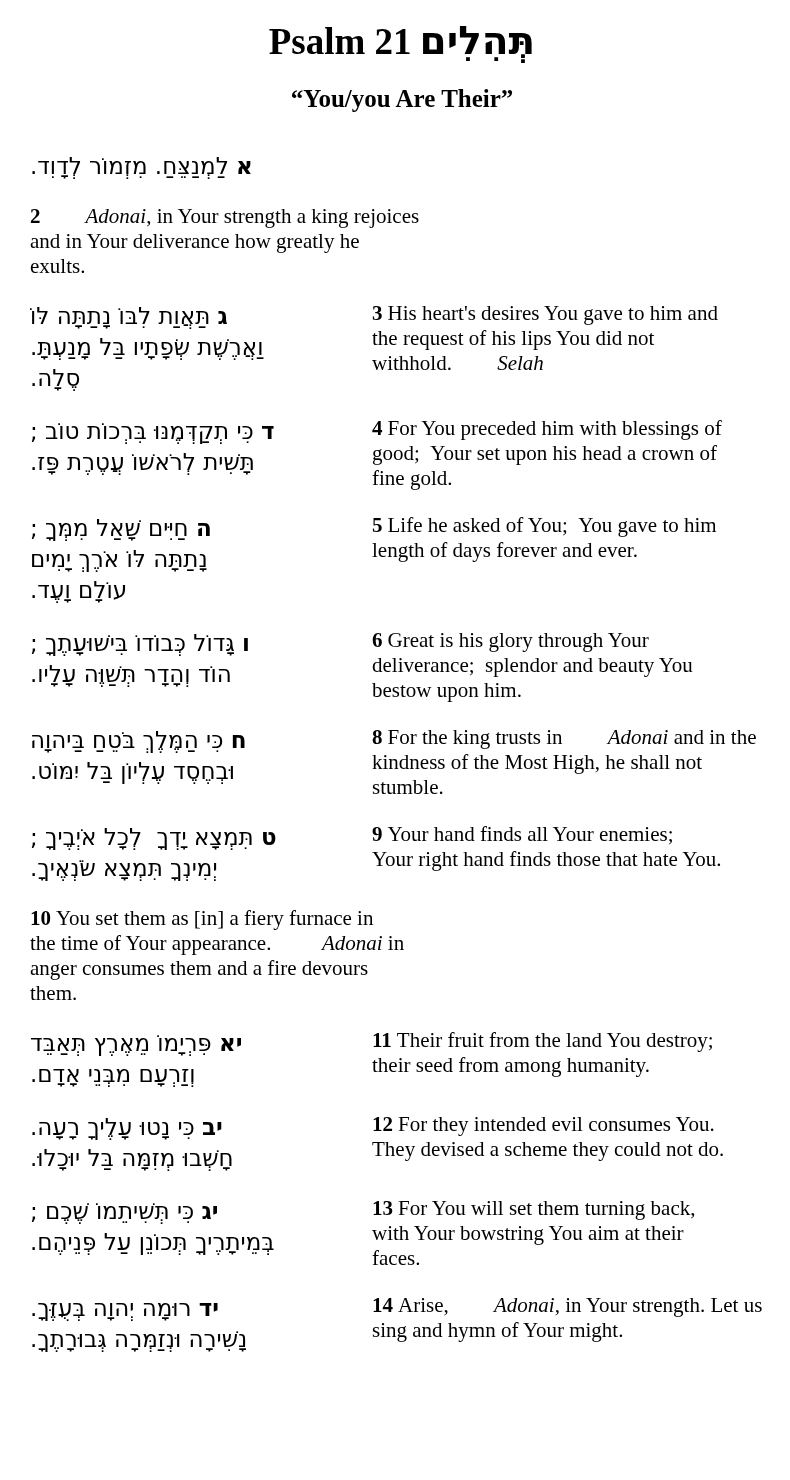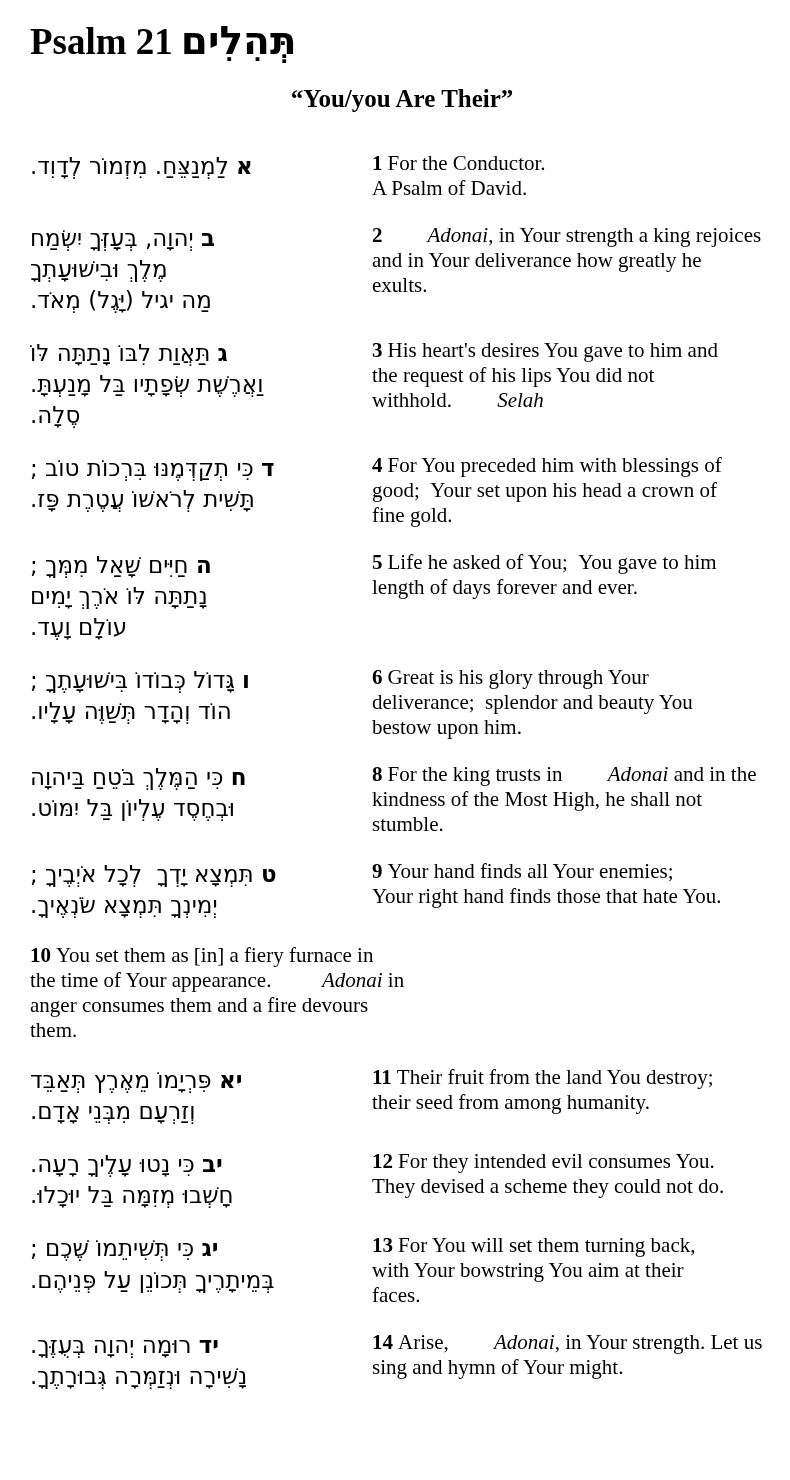--- a/index.html
+++ b/index.html
@@ -10,20 +10,21 @@
   }
   .page {
     width: 790px;
     min-height: 1480px;
     box-sizing: border-box;
     background: #ffffff;
     padding: 12px 16px 8px 30px;
     font-family: "Liberation Serif", serif;
   }
   .title {
+    text-align: center;
     margin: 6px 0 22px 0;
     font-weight: bold;
   }
   .title-en {
     font-size: 37px;
     font-family: "Liberation Serif", serif;
   }
   .title-he {
     font-size: 39px;
     font-family: "DejaVu Sans", sans-serif;
@@ -67,28 +68,23 @@
 <body>
 
 <div class="page">
   <h1 class="title"><span class="title-en">Psalm 21</span><span>&nbsp;</span><span class="title-he">תְּהִלִים</span></h1>
 
   <h2 class="subtitle">“You/you Are Their”</h2>
 
   <div class="verses" id="verses">
   <div class="verse">
     <div class="hebrew"><span class="b heb-letter">א</span><span> לַמְנַצֵּחַ. מִזְמוֹר לְדָוִד.</span></div>
-    <div class="english"><span class="vnum">1</span><span class="eng-text"><span>For the Conductor.
-A Psalm of David.</span></span></div>
   </div>
 
   <div class="verse">
-    <div class="hebrew"><span class="b heb-letter">ב</span><span> יְהוָה, בְּעָזְּךָ יִשְׂמַח
-מֶלֶךְ וּבִישׁוּעָתְךָ
-מַה יגיל (יָּגֶל) מְאֹד.</span></div>
     <div class="english"><span class="vnum">2</span><span class="eng-text"><span class="it">Adonai</span><span>, in Your strength a king rejoices
 and in Your deliverance how greatly he
 exults.</span></span></div>
   </div>
 
   <div class="verse">
     <div class="hebrew"><span class="b heb-letter">ג</span><span> תַּאֲוַת לִבּוֹ נָתַתָּה לּוֹ
 וַאֲרֶשֶׁת שְׂפָתָיו בַּל מָנַעְתָּ.
 סֶלָה.</span></div>
     <div class="english"><span class="vnum">3</span><span class="eng-text"><span>His heart's desires You gave to him and

